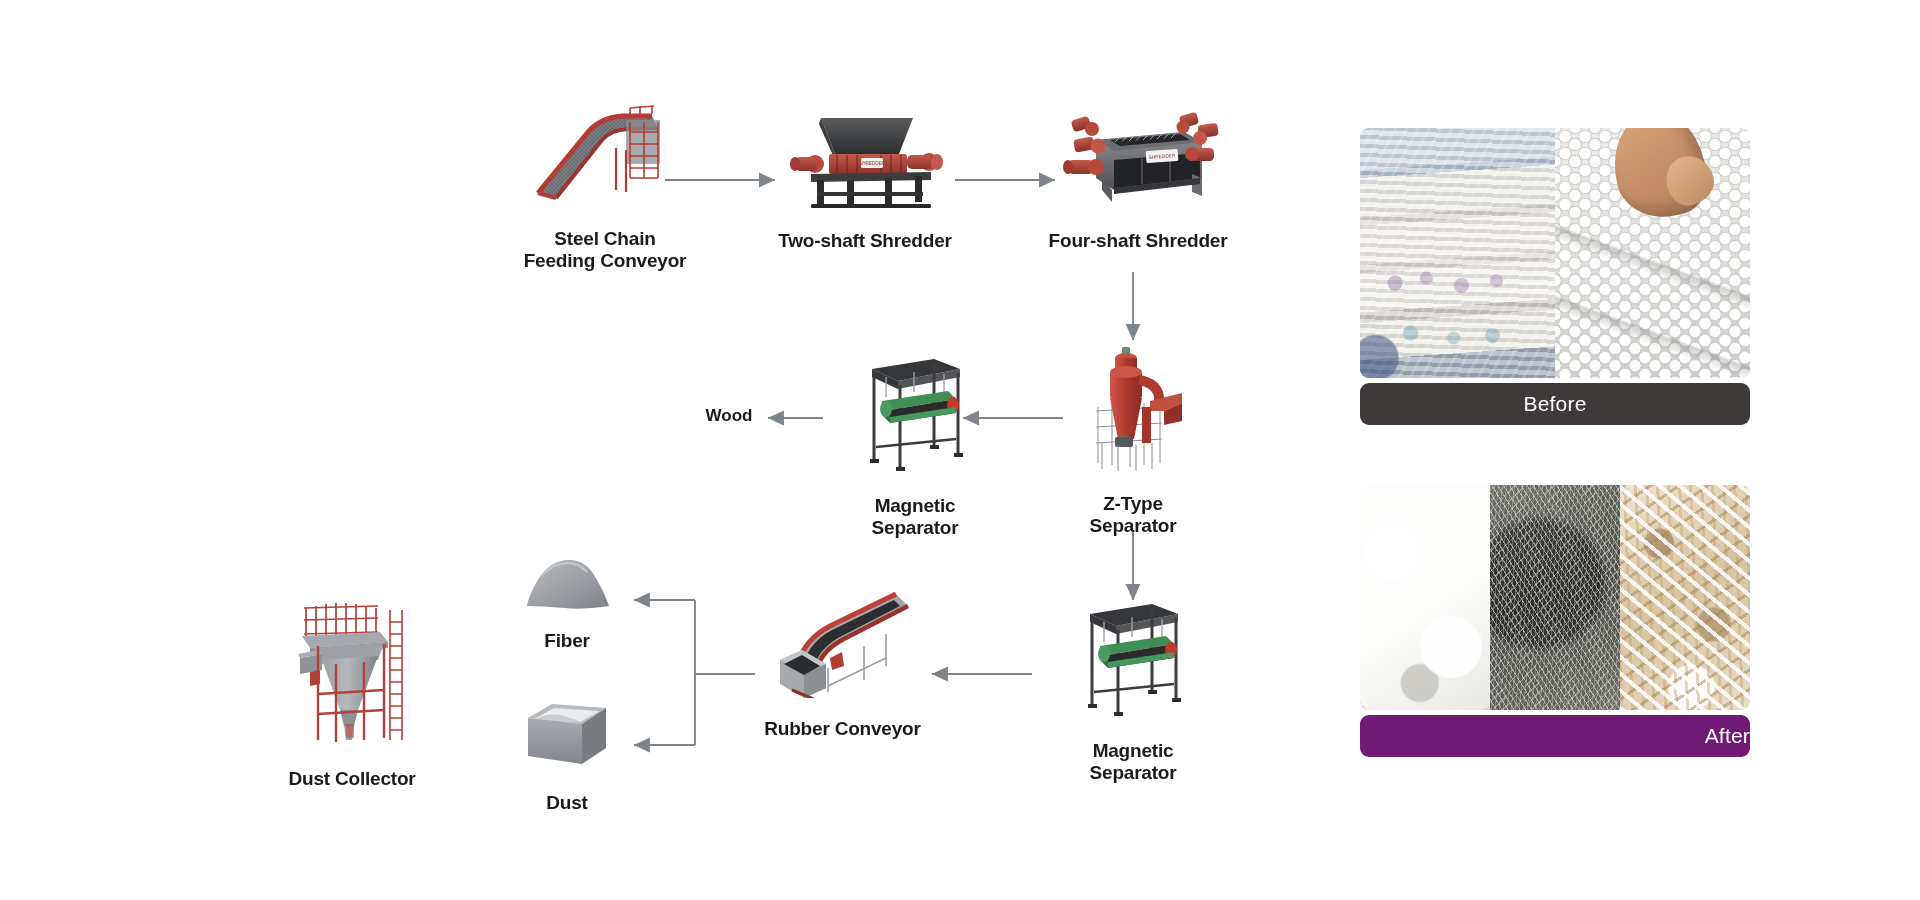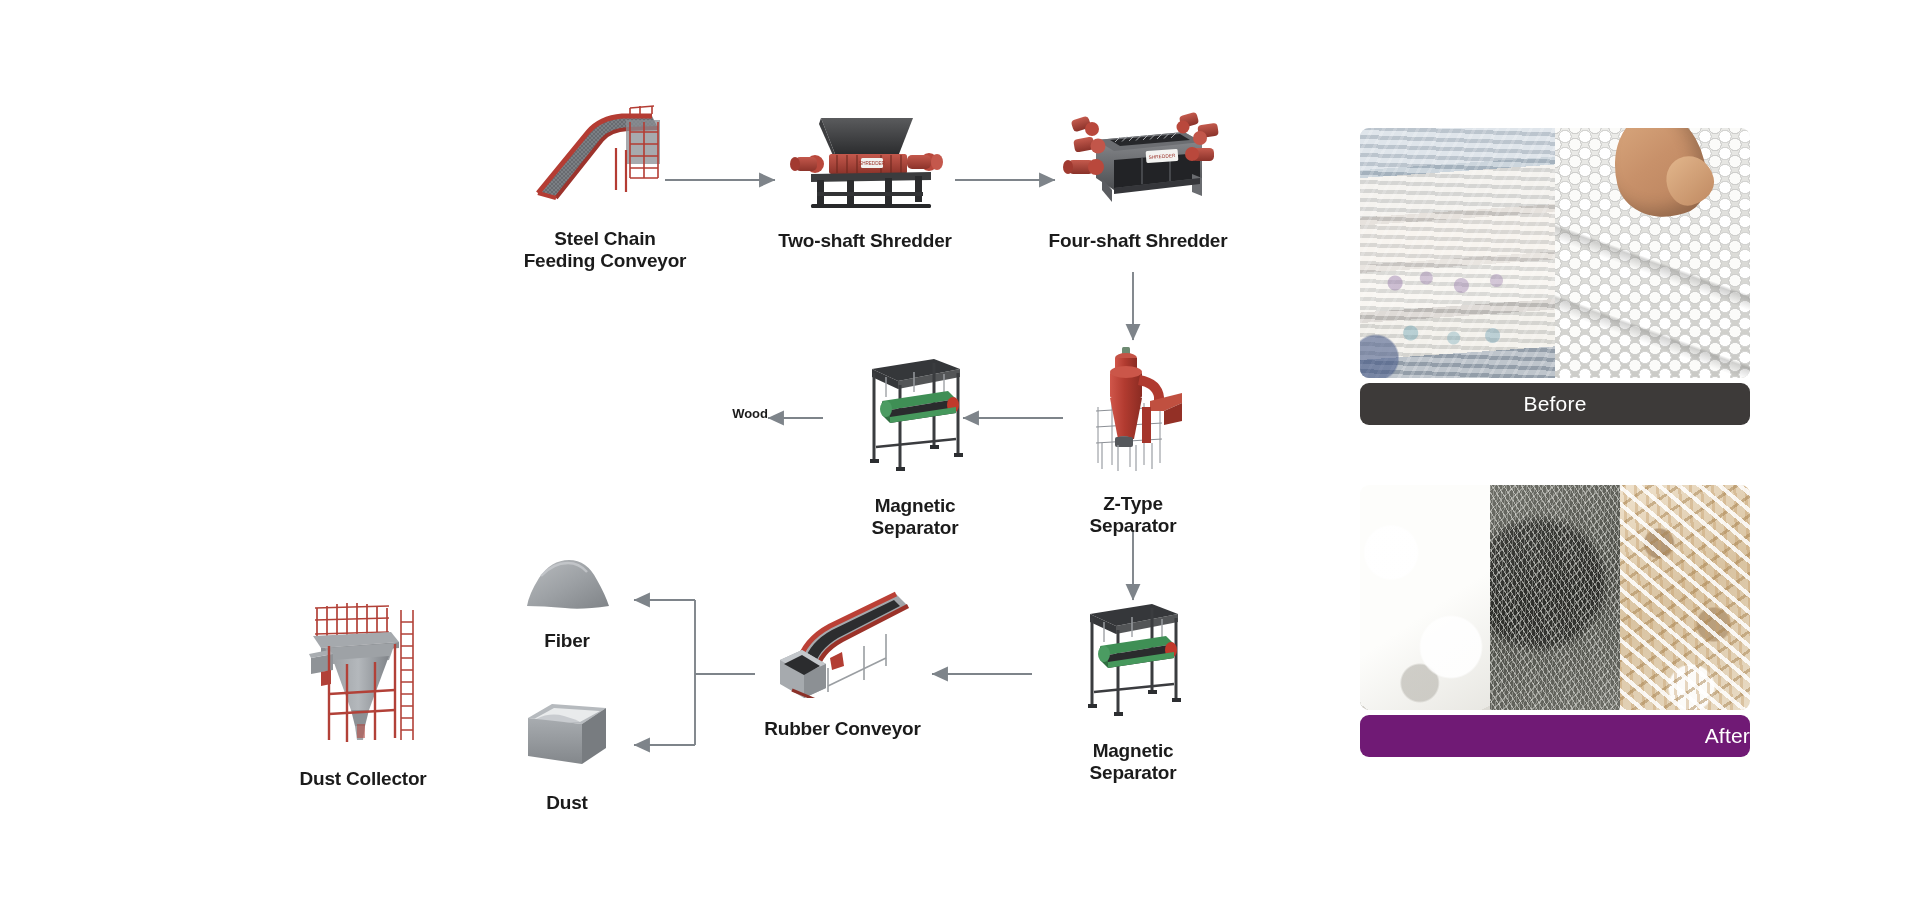--- a/index.html
+++ b/index.html
@@ -19,22 +19,22 @@
     font-size: 19px;
     font-weight: bold;
     color: #1b1b1b;
     text-align: center;
     line-height: 1.18;
     white-space: pre-line;
     letter-spacing: -0.2px;
   }
   .plainlabel {
     position: absolute;
-    font-size: 13px; font-weight: bold; color: #1b1b1b;
-    text-align: right; white-space: nowrap;
+    font-size: 17px; font-weight: bold; color: #1b1b1b;
+    text-align: center; white-space: nowrap;
   }
 
   
   .conn { position: absolute; }
   .conn svg { display: block; overflow: visible; }
 
   
   .panel { position: absolute; }
   .panel .imgbox {
     position: relative;
@@ -508,21 +508,21 @@
         <path d="M12 19 Q26 12 40 16 Q54 20 56 22 L34 23 Z" fill="#c9ccd0"></path>
 
         <path d="M4 18 L58 24 L58 64 L4 56 Z" fill="url(#boxF)"></path>
 
         <path d="M58 24 L82 8 L82 48 L58 64 Z" fill="#787c80"></path>
       </svg>
     </div>
     <div class="cap">Dust</div>
   </div>
 
-  <div class="node" style="left:283px;top:598px;width:160px;justify-content:flex-end;">
+  <div class="node" style="left:272px;top:598px;width:160px;justify-content:flex-end;">
     <div class="art">
       <svg width="120" height="150" viewBox="0 0 120 150">
         <defs>
           <linearGradient id="dcG" x1="0" y1="0" x2="1" y2="0">
             <stop offset="0" stop-color="#9da1a5"></stop>
               <stop offset=".45" stop-color="#b4b8bc"></stop>
               <stop offset="1" stop-color="#808489"></stop>
           </linearGradient>
         </defs>
 

